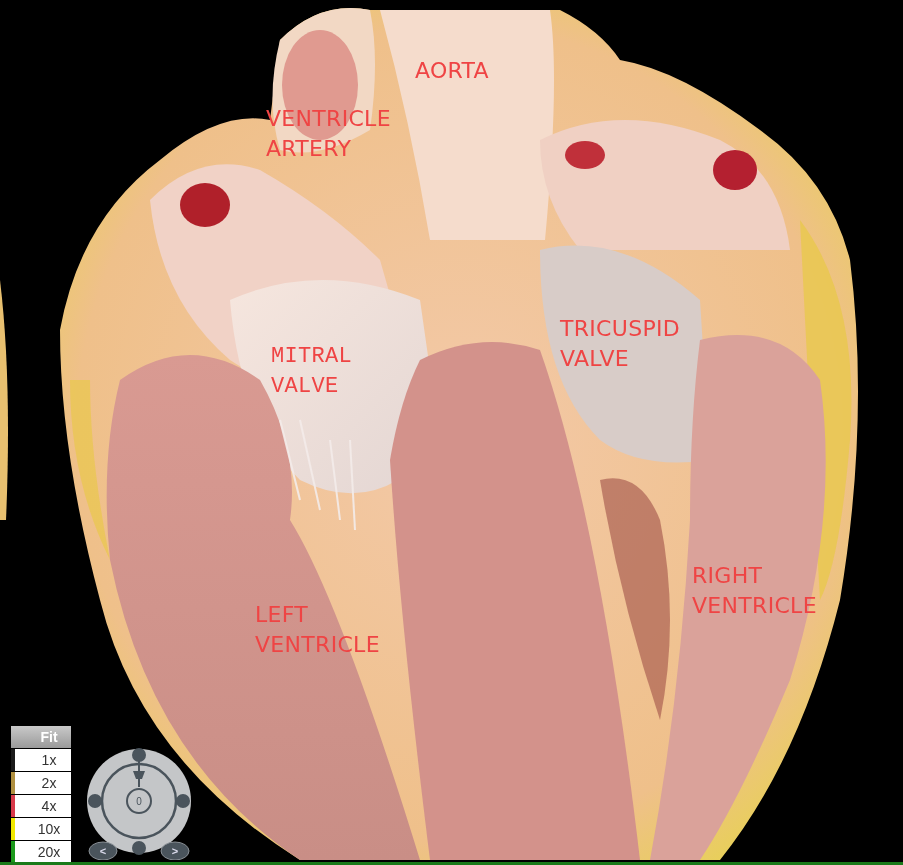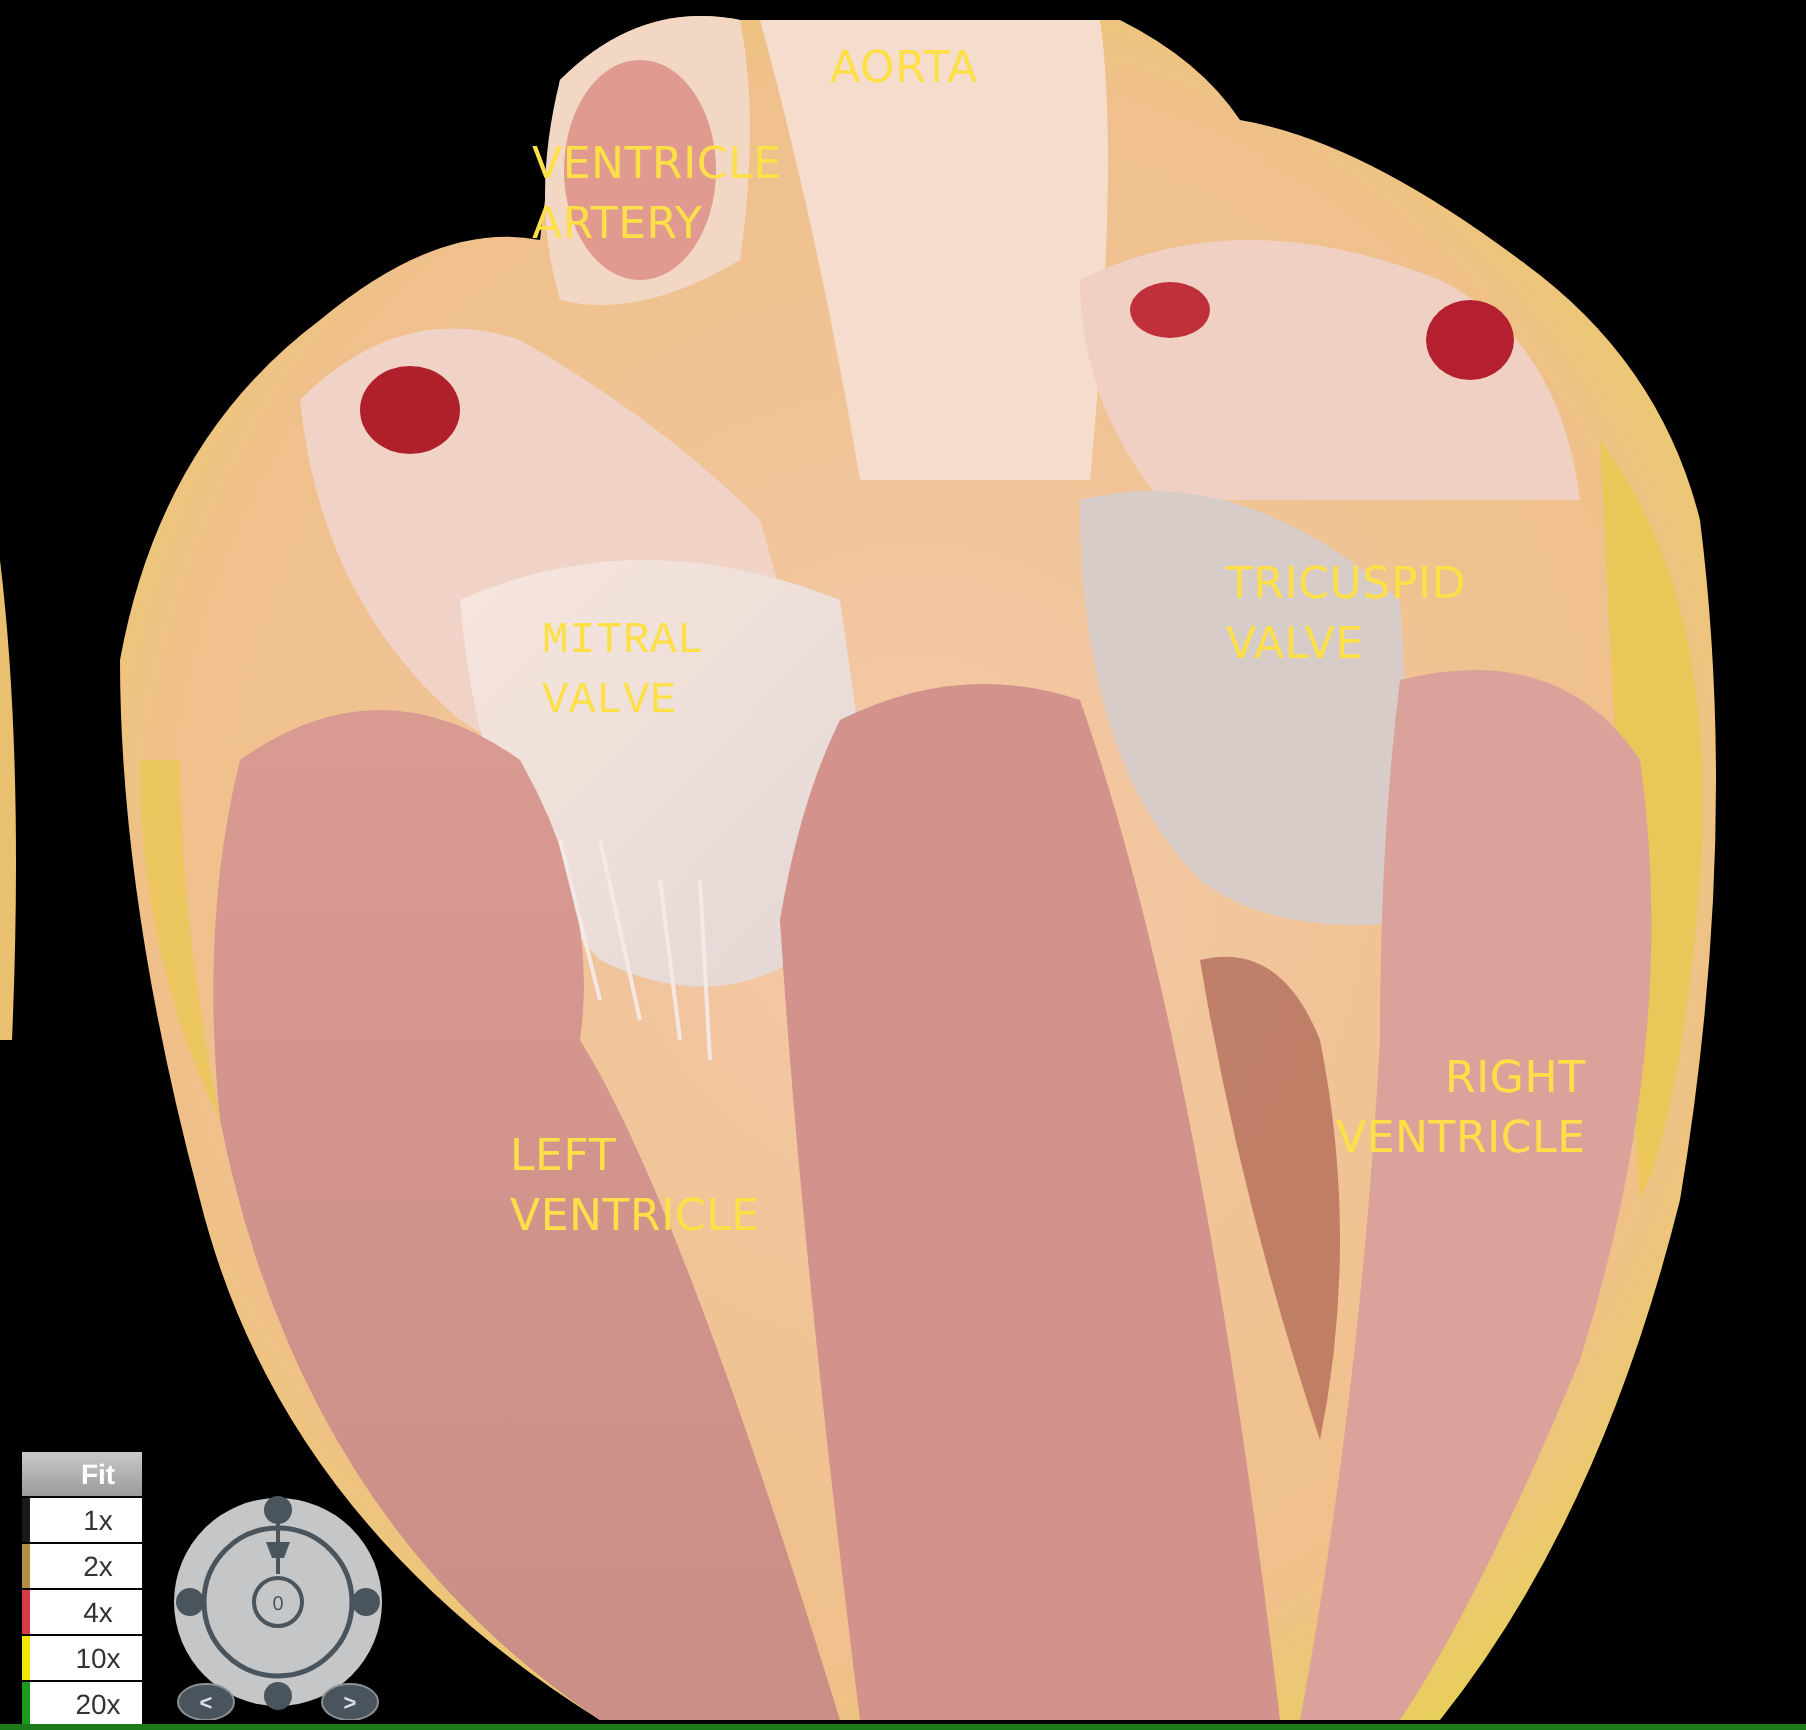--- a/index.html
+++ b/index.html
@@ -1,19 +1,19 @@
 <!DOCTYPE html>
 <html><head>
 <meta charset="utf-8">
 <style>
   html, body { margin: 0; padding: 0; }
   body { width: 903px; height: 865px; background: #000; overflow: hidden; position: relative; font-family: "Liberation Sans", sans-serif; }
   #viewer { position: absolute; left: 0; top: 0; width: 903px; height: 865px; background: #000; }
   #specimen { position: absolute; left: 0; top: 0; }
-  .label { position: absolute; color: #fde047; font-family: "DejaVu Sans", sans-serif; font-size: 22px; line-height: 30px; letter-spacing: 0.3px; white-space: pre; }
+  .label { position: absolute; color: #ef4444; font-family: "DejaVu Sans", sans-serif; font-size: 22px; line-height: 30px; letter-spacing: 0.3px; white-space: pre; margin-top: 36px; }
   #zoom-panel { position: absolute; left: 11px; top: 726px; width: 60px; }
   .zbtn { height: 22px; margin-bottom: 1px; background: #fff; position: relative; font-family: "Liberation Sans", sans-serif; font-size: 14px; color: #333; text-align: center; line-height: 22px; padding-left: 16px; box-sizing: border-box; cursor: pointer; }
   .zbtn .swatch { position: absolute; left: 0; top: 0; width: 4px; height: 100%; }
   .zbtn.fit { background: linear-gradient(#c9c9c9, #9a9a9a); color: #fff; font-weight: bold; }
   #nav-wheel { position: absolute; left: 85px; top: 745px; width: 110px; height: 115px; }
   #bottom-bar { position: absolute; left: 0; top: 862px; width: 903px; height: 3px; background: #1a7a1a; }
 </style>
 </head>
 <body>
 
@@ -71,25 +71,25 @@
         <path d="M350 440 L355 530"></path>
     </g>
   </svg>
 
   <div>
     <div class="label" style="left:415px;top:20px;">AORTA</div>
     <div class="label" style="left:266px;top:68px;">VENTRICLE
 ARTERY</div>
     <div class="label" style="left:271px;top:306px;font-family:Liberation Mono, monospace;">MITRAL
 VALVE</div>
-    <div class="label" style="left:613px;top:278px;">TRICUSPID
+    <div class="label" style="left:560px;top:278px;">TRICUSPID
 VALVE</div>
     <div class="label" style="left:255px;top:564px;">LEFT
 VENTRICLE</div>
-    <div class="label" style="left:668px;top:525px;text-align:right;">RIGHT
+    <div class="label" style="left:692px;top:525px;">RIGHT
 VENTRICLE</div>
   </div>
 
   <div id="zoom-panel">
     <div class="zbtn fit"><span>Fit</span></div>
     <div class="zbtn"><span class="swatch" style="background:#1a1a1a"></span><span>1x</span></div>
     <div class="zbtn"><span class="swatch" style="background:#b09040"></span><span>2x</span></div>
     <div class="zbtn"><span class="swatch" style="background:#d83a4a"></span><span>4x</span></div>
     <div class="zbtn"><span class="swatch" style="background:#f0e800"></span><span>10x</span></div>
     <div class="zbtn"><span class="swatch" style="background:#1c9a1c"></span><span>20x</span></div>

